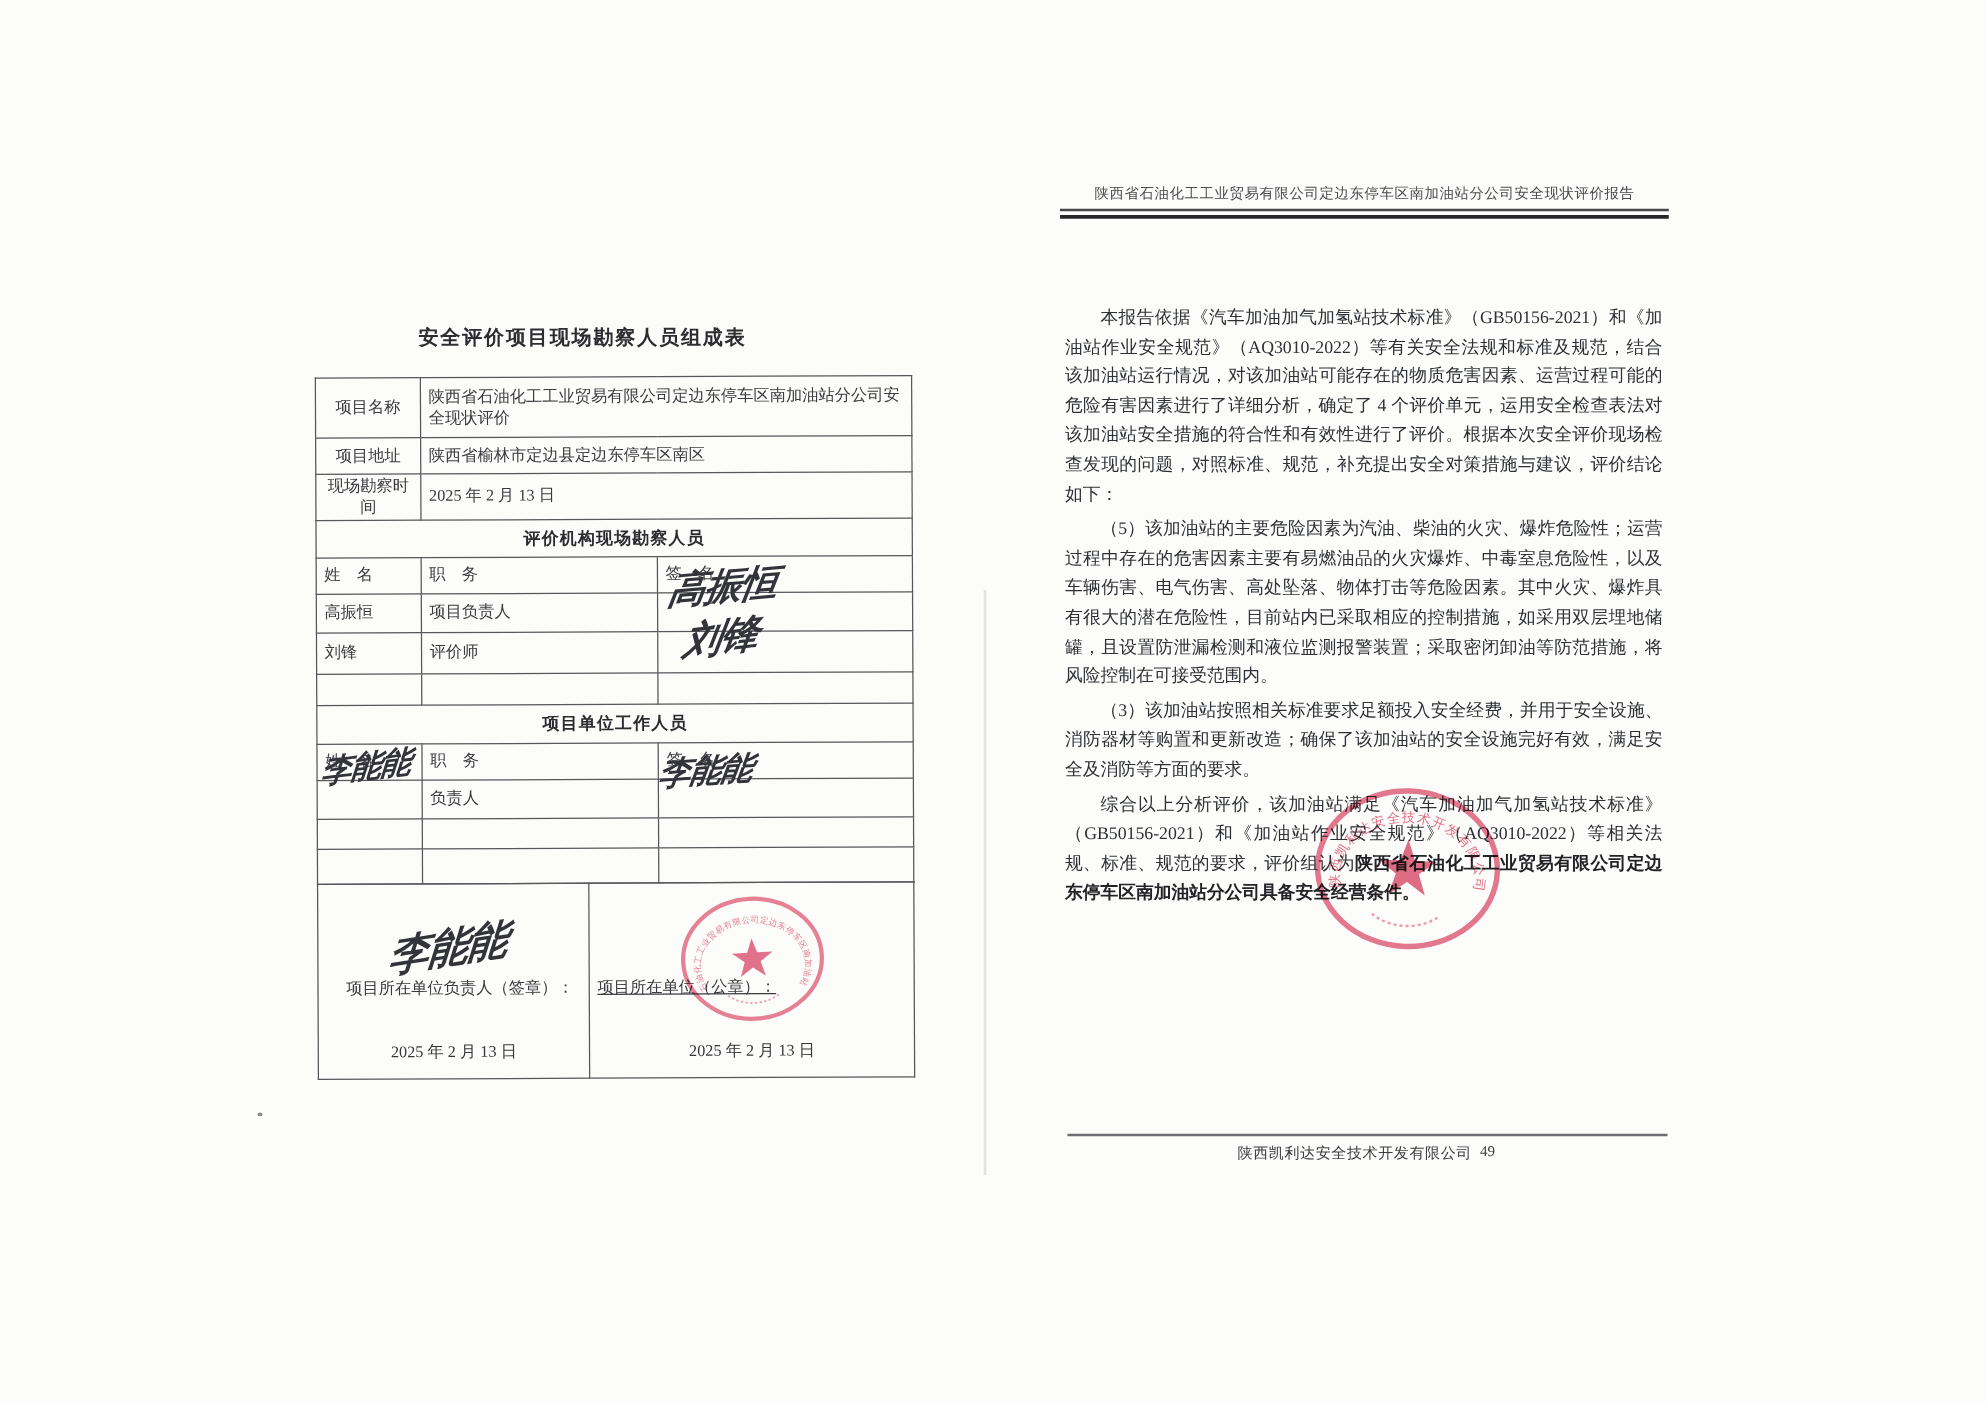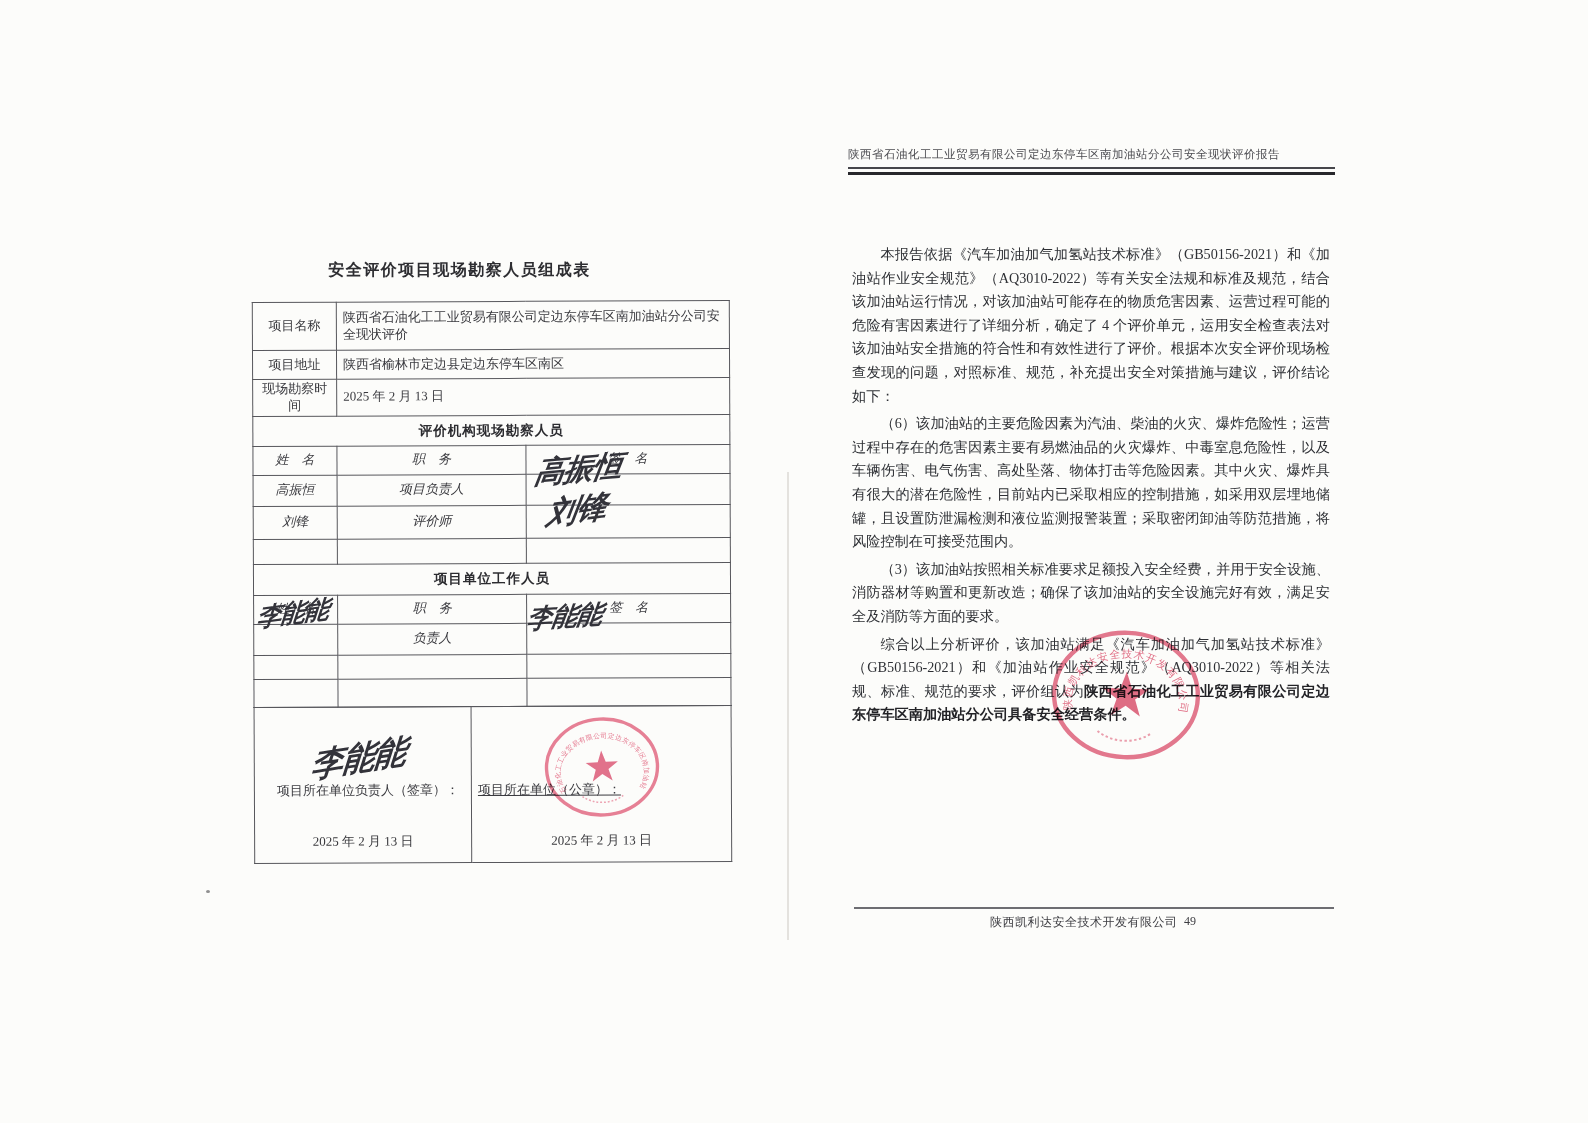--- a/index.html
+++ b/index.html
@@ -1,28 +1,28 @@
 <!DOCTYPE html>
 <html><head>
 <meta charset="utf-8">
 <style>
   html,body{margin:0;padding:0;background:#ffffff;}
   .canvas{position:relative;width:1588px;height:1123px;background:#fcfcfa;overflow:hidden;
           font-family:"Liberation Serif","DejaVu Serif",serif;}
   
-  .lp{position:absolute;left:253px;top:260px;width:413px;height:600px;}
+  .lp{position:absolute;left:253px;top:260px;width:413px;height:600px;padding-left:13px;}
   .lp-title{position:absolute;left:0;top:0;width:100%;text-align:center;
             font-family:"Liberation Sans","DejaVu Sans",sans-serif;
             font-weight:700;font-size:16px;letter-spacing:1.5px;color:#2d2d31;}
   .tables{position:absolute;left:0;top:41px;transform:rotate(-0.25deg);}
   table.t{border-collapse:collapse;table-layout:fixed;width:477px;
           font-size:13px;line-height:1.3;color:#3a3a3f;}
   table.t td{border:1px solid #57575c;padding:1px 6px;overflow:hidden;vertical-align:middle;}
   .lab{text-align:center;}
-  .ctr{text-align:center;font-style:italic;}
+  .ctr{text-align:left;}
   .sec{text-align:center;font-family:"Liberation Sans","DejaVu Sans",sans-serif;
        font-weight:700;font-size:13.5px;color:#2c2c30;letter-spacing:1px;}
   tr.h48{height:48px}tr.h29{height:29px}tr.h27{height:27px}tr.h30{height:30px}
   tr.h31{height:31px}tr.h33{height:33px}tr.h25{height:25px}tr.h24{height:24px}
   tr.h28{height:28px}tr.h156{height:156px}
   .bcell{position:relative;vertical-align:top;}
   .blabel{padding:12px 0 0 16px;font-size:13px;color:#3a3a3f;}
   .blabel.rt{padding-left:0;text-align:left;padding-top:12px;text-decoration:underline;}
   .bdate{position:absolute;left:0;bottom:12px;width:100%;text-align:center;font-size:13px;color:#37373b;}
   
@@ -32,21 +32,21 @@
   .sig-liu{left:294px;top:233px;font-size:31px;transform:rotate(-7deg) skewX(-16deg);}
   .hand-li{left:4px;top:341px;font-size:25px;transform:rotate(-7deg) skewX(-12deg);}
   .sig-li{left:274px;top:342px;font-size:26px;transform:rotate(-4deg) skewX(-12deg);}
   .sig-li-big{left:58px;top:484px;font-size:33px;transform:rotate(-9deg) skewX(-14deg);}
   
   .stamp{position:absolute;mix-blend-mode:multiply;opacity:.9;}
   .stamp-left{left:542px;top:714px;width:120px;height:106px;transform:rotate(-3deg);}
   .stamp-right{left:1048px;top:627px;width:156px;height:136px;transform:rotate(2deg);}
   
   .rp{position:absolute;left:848px;top:147px;width:487px;height:800px;}
-  .rp-header{position:absolute;left:0;top:0;width:100%;text-align:left;
+  .rp-header{position:absolute;left:0;top:0;width:100%;text-align:center;
              font-size:11.5px;color:#4a4a4f;letter-spacing:.5px;}
   .rule-thin{position:absolute;left:0;top:20px;width:100%;height:2px;background:#46464b;}
   .rule-thick{position:absolute;left:0;top:25px;width:100%;height:3px;background:#27272b;}
   .rp-title{position:absolute;left:0;top:48px;width:100%;text-align:center;
             font-weight:700;font-size:23px;letter-spacing:3px;color:#303035;}
   .rp-body{position:absolute;left:0;top:92px;width:486px;font-size:14.2px;
            line-height:23.6px;text-align:justify;color:#2e3035;}
   .rp-body p{margin:4px;text-indent:2em;}
   .rp-body .bold{font-weight:700;color:#232327;}
   .foot-rule{position:absolute;left:6px;top:760px;width:480px;height:1.5px;background:#6d6d72;}
@@ -173,21 +173,21 @@
     <use href="#serialL" fill="none" stroke="#e25a78" stroke-width="2" stroke-dasharray="2.5,2.5" opacity="0.6"></use>
   </svg>
 
   <div class="rp">
     <div class="rp-header">陕西省石油化工工业贸易有限公司定边东停车区南加油站分公司安全现状评价报告</div>
     <div class="rule-thin"></div>
     <div class="rule-thick"></div>
 
     <div class="rp-body">
       <p>本报告依据《汽车加油加气加氢站技术标准》（GB50156-2021）和《加油站作业安全规范》（AQ3010-2022）等有关安全法规和标准及规范，结合该加油站运行情况，对该加油站可能存在的物质危害因素、运营过程可能的危险有害因素进行了详细分析，确定了 4 个评价单元，运用安全检查表法对该加油站安全措施的符合性和有效性进行了评价。根据本次安全评价现场检查发现的问题，对照标准、规范，补充提出安全对策措施与建议，评价结论如下：</p>
-      <p>（6）该加油站的主要危险因素为汽油、柴油的火灾、爆炸危险性；运营过程中存在的危害因素主要有易燃油品的火灾爆炸、中毒室息危险性，以及车辆伤害、电气伤害、高处坠落、物体打击等危险因素。其中火灾、爆炸具有很大的潜在危险性，目前站内已采取相应的控制措施，如采用双层埋地储罐，且设置防泄漏检测和液位监测报警装置；采取密闭卸油等防范措施，将风险控制在可接受范围内。</p>
+      <p>（5）该加油站的主要危险因素为汽油、柴油的火灾、爆炸危险性；运营过程中存在的危害因素主要有易燃油品的火灾爆炸、中毒室息危险性，以及车辆伤害、电气伤害、高处坠落、物体打击等危险因素。其中火灾、爆炸具有很大的潜在危险性，目前站内已采取相应的控制措施，如采用双层埋地储罐，且设置防泄漏检测和液位监测报警装置；采取密闭卸油等防范措施，将风险控制在可接受范围内。</p>
       <p>（3）该加油站按照相关标准要求足额投入安全经费，并用于安全设施、消防器材等购置和更新改造；确保了该加油站的安全设施完好有效，满足安全及消防等方面的要求。</p>
       <p><span>综合以上分析评价，该加油站满足《汽车加油加气加氢站技术标准》（GB50156-2021）和《加油站作业安全规范》（AQ3010-2022）等相关法规、标准、规范的要求，评价组认为</span><span class="bold">陕西省石油化工工业贸易有限公司定边东停车区南加油站分公司具备安全经营条件。</span></p>
     </div>
 
     <div class="foot-rule"></div>
     <span class="foot-co">陕西凯利达安全技术开发有限公司</span>
     <span class="foot-pg">49</span>
   </div>
 
   <svg class="stamp stamp-right" viewBox="0 0 160 140">

